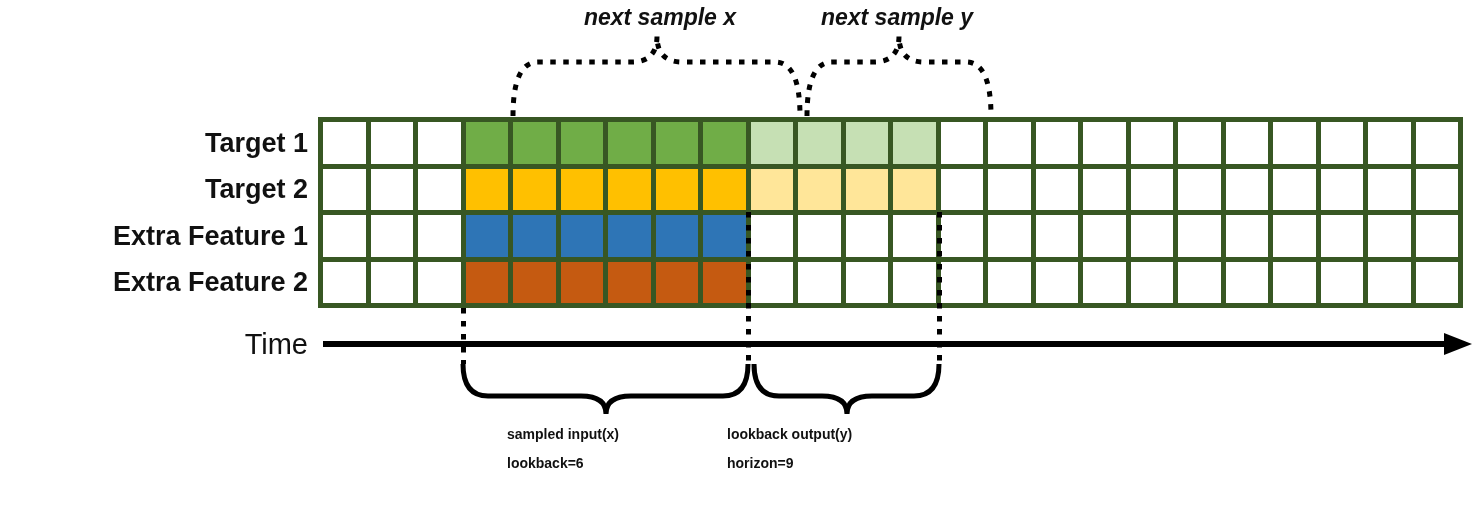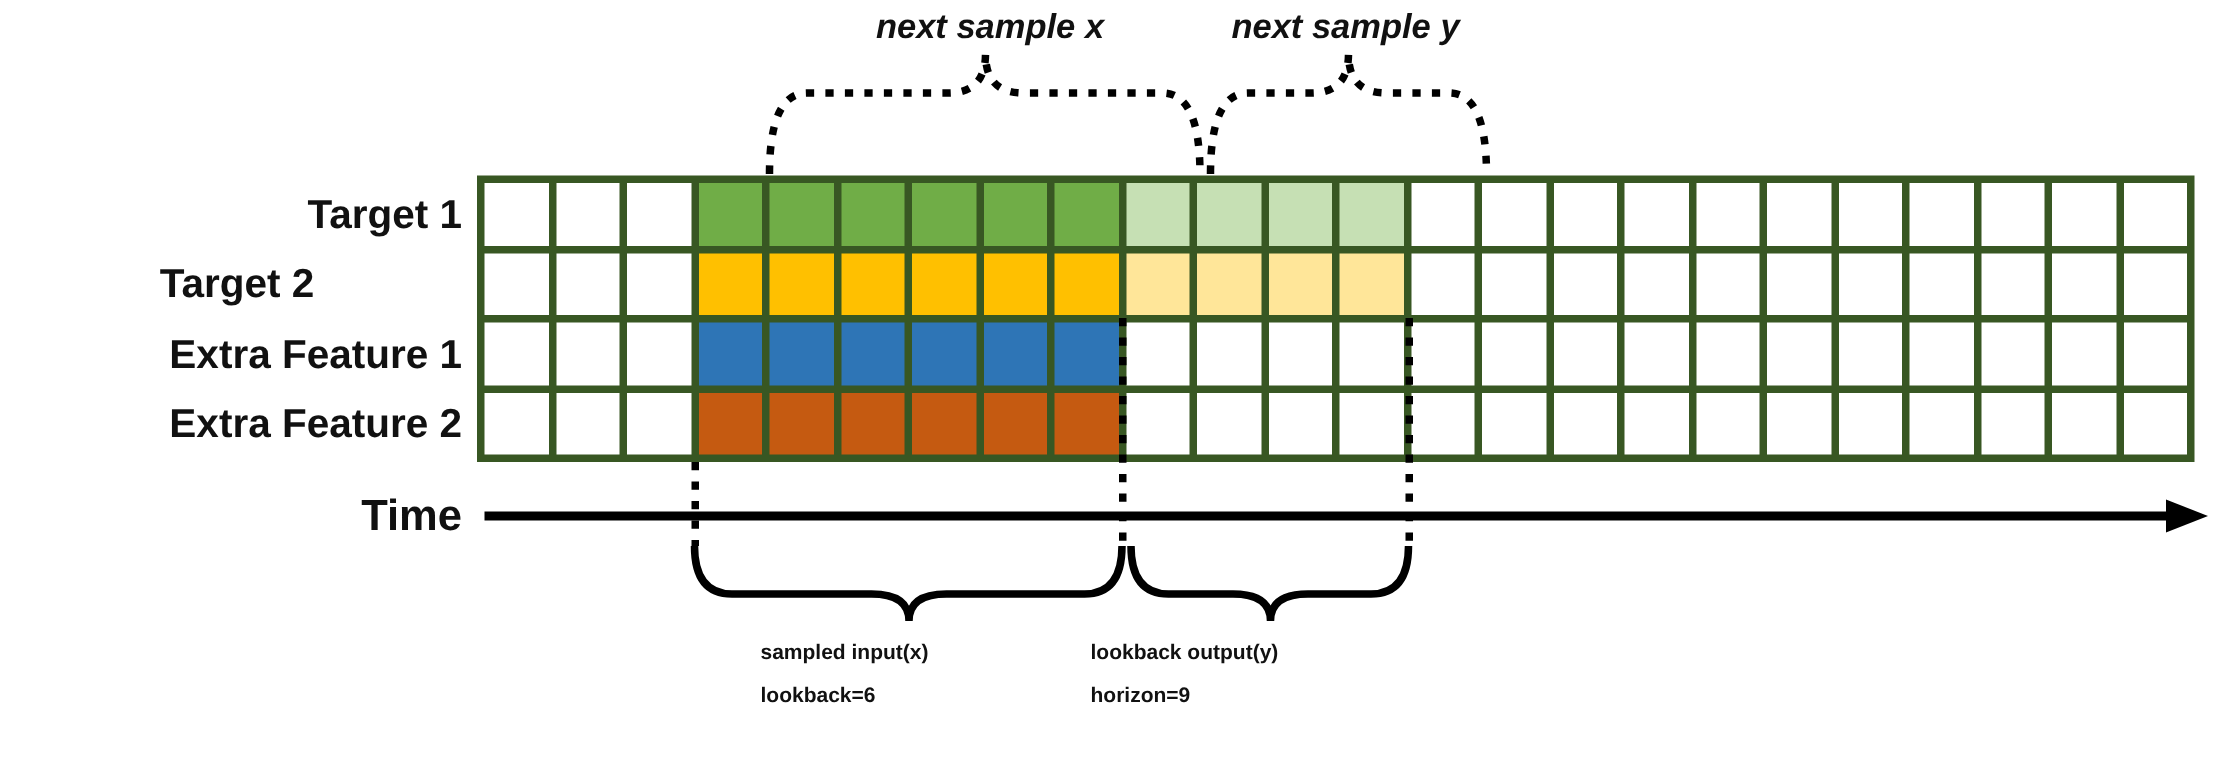--- a/index.html
+++ b/index.html
@@ -36,21 +36,21 @@
     right: 1168px;
     width: 300px;
     height: 36px;
     line-height: 36px;
     text-align: right;
     font-size: 27px;
     font-weight: bold;
     white-space: nowrap;
   }
   .rl0 { top: 125px; }
-  .rl1 { top: 171px; text-align: center; }
+  .rl1 { top: 171px; }
   .rl2 { top: 218px; }
   .rl3 { top: 264px; }
 
   .grid {
     position: absolute;
     left: 318px; top: 117px;
     width: 1145px; height: 191px;
     box-sizing: border-box;
     display: grid;
     grid-template-columns: repeat(24, 1fr);
@@ -69,21 +69,21 @@
 
   .time-label {
     position: absolute;
     right: 1168px;
     top: 328px;
     width: 200px;
     height: 32px;
     line-height: 32px;
     text-align: right;
     font-size: 29px;
-    font-weight: bold;
+    font-weight: normal;
   }
 
   .info-block {
     position: absolute;
     top: 420px;
     font-size: 14px;
     line-height: 29px;
     font-weight: 600;
     white-space: nowrap;
   }

